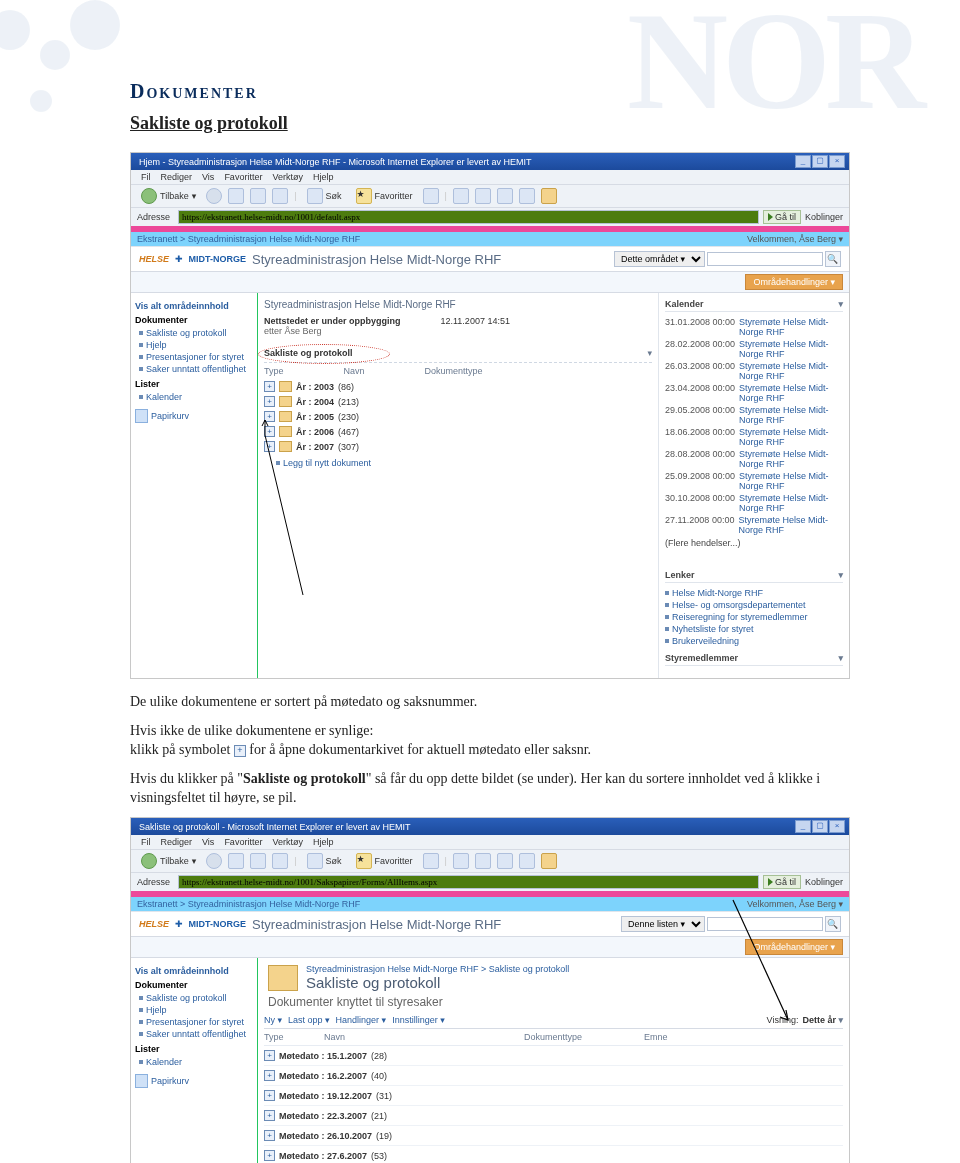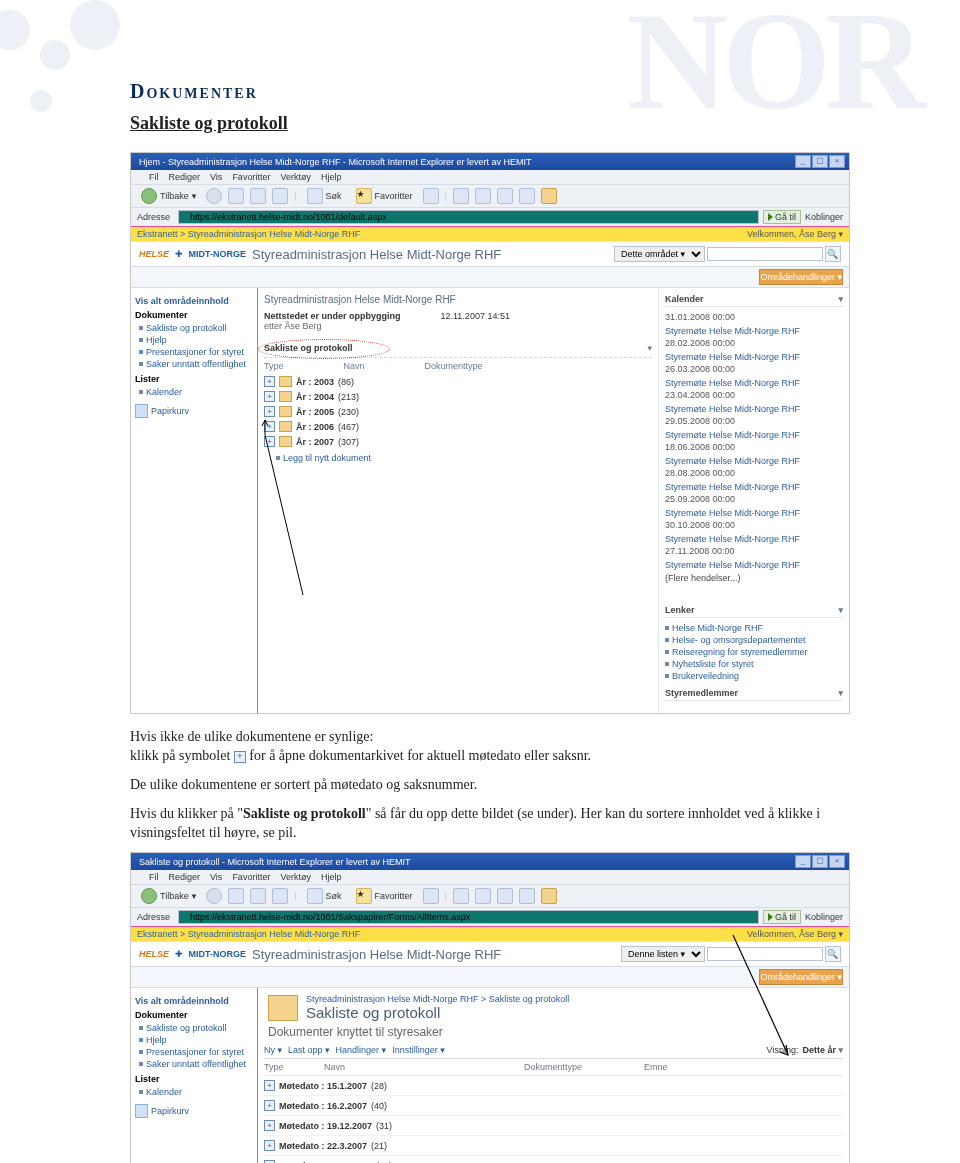--- a/index.html
+++ b/index.html
@@ -90,21 +90,21 @@
     width: 14px; height: 11px;
     background: #c6d6f0;
     border: 1px solid #7a9bd0;
     font-size: 8px;
     text-align: center;
     line-height: 10px;
     color: #2a5fba;
   }
   .shot .menubar {
     background: #eef2f7;
-    padding: 2px 18px;
+    padding: 2px 10px;
     border-bottom: 1px solid #d6dbe4;
     display: flex;
     gap: 10px;
   }
   .shot .menubar span { color: #333; }
   .shot .toolbar {
     background: #eef2f7;
     padding: 2px 6px;
     border-bottom: 1px solid #d6dbe4;
     display: flex;
@@ -120,50 +120,50 @@
   }
   .shot .toolbar .btn {
     padding: 1px 4px;
     display: flex;
     align-items: center;
     gap: 3px;
   }
   .shot .addrbar {
     background: #eef2f7;
     padding: 2px 6px;
-    border-bottom: 1px solid #ec4899;
+    border-bottom: 6px solid #ec4899;
     display: flex;
     align-items: center;
     gap: 4px;
   }
   .shot .addrbar input {
     flex: 1;
     font-size: 9px;
-    padding: 1px 11px;
+    padding: 1px 3px;
     border: 1px solid #b7c3d5;
-    background: #0f766e;
-    font-family: Liberation Sans, sans-serif;
+    background: #4d7c0f;
+    font-family: Liberation Serif, serif;
   }
   .shot .addrbar .go {
     background: #e5efdd;
     border: 1px solid #a6c095;
     padding: 1px 4px;
     display: inline-flex;
     align-items: center;
     gap: 2px;
   }
   .shot .addrbar .go .arrow {
     width: 0;height: 0;
     border-top: 4px solid transparent;
     border-bottom: 4px solid transparent;
     border-left: 5px solid #3b7d1f;
   }
   .crumb {
     padding: 2px 6px;
-    background: #fde047;
+    background: #7dd3fc;
     color: #33629f;
     border-bottom: 1px solid #e0e5ec;
     display: flex;
   }
   .crumb .welcome { margin-left: auto; color: #555; }
   .banner {
     display:flex;
     align-items:center;
     gap:6px;
     padding: 4px 8px;
@@ -187,21 +187,21 @@
     width:14px;height:14px;border:1px solid #b7c3d5;background:#f0f4fa;
     display:inline-flex;align-items:center;justify-content:center;
   }
   .actionbar {
     background:#f3f7fc;
     border-bottom:1px solid #d6dbe4;
     display:flex; justify-content:flex-end;
     padding:2px 6px;
   }
   .actionbar .ab {
-    background:#e8a34d; color:#fff; padding:2px 0; font-size:9px;
+    background:#e8a34d; color:#fff; padding:2px 7px; font-size:9px;
     border:1px solid #c9873a;
   }
   .content3 {
     display:flex;
   }
   .leftnav {
     width: 118px;
     border-right: 1px solid #22c55e;
     padding: 4px 4px 8px 4px;
     font-size:9px;
@@ -217,21 +217,21 @@
     width:11px;height:12px;background:#cfe1f7;border:1px solid #8ab0de;
   }
   .mainpanel { flex:1; padding: 4px 6px 8px 6px; position:relative;}
   .rightpanel {
     width: 178px;
     border-left:1px solid #e0e5ec;
     padding: 4px 6px 8px 6px;
     font-size:9px;
   }
   .rightpanel .hd { font-weight:bold; color:#444; margin:2px 0 4px 0; border-bottom:1px solid #e0e5ec; padding-bottom:2px;}
-  .rightpanel .cal-item { display:flex; gap:4px; padding:1px 0;flex-direction:column;}
+  .rightpanel .cal-item { display:flex; gap:4px; padding:1px 0;}
   .rightpanel .cal-item .t { color:#555; flex-shrink:0;}
   .rightpanel .cal-item a { color:#2a5d9e; text-decoration:none;}
   .rightpanel .more { color:#444; padding-top:2px;}
   .rightpanel ul.links { list-style:none;margin:2px 0;padding:0;}
   .rightpanel ul.links li { display:flex;gap:3px;align-items:flex-start;padding:1px 0;}
   .rightpanel ul.links li .sq{width:4px;height:4px;background:#6b8bb5;margin-top:3px;flex-shrink:0;}
   .rightpanel ul.links a{color:#2a5d9e;text-decoration:none;}
 
   .mainpanel .mtitle { color:#5a6c85; font-family:Tahoma,Arial,sans-serif; font-size:10px; padding:2px 0 4px 0;}
   .mainpanel .notice { padding:2px 0; }
@@ -555,27 +555,27 @@
     </div>
   </div>
 
   <svg class="connector" style="position:absolute;left:128px;top:268px;width:200px;height:180px;" viewBox="0 0 200 180">
     <line x1="7" y1="0" x2="7" y2="15" stroke="#000" stroke-width="1"></line>
     <polyline points="4,6 7,0 10,6" fill="none" stroke="#000" stroke-width="1"></polyline>
     <line x1="7" y1="15" x2="45" y2="175" stroke="#000" stroke-width="1"></line>
   </svg>
   </div>
 
+  <p class="body">De ulike dokumentene er sortert på møtedato og saksnummer.</p>
   <p class="body">
     <span>Hvis ikke de ulike dokumentene er synlige:</span><br>
     <span>klikk på symbolet</span>
     <span class="plus-icon">+</span>
     <span>for å åpne dokumentarkivet for aktuell møtedato eller saksnr.</span>
   </p>
-  <p class="body">De ulike dokumentene er sortert på møtedato og saksnummer.</p>
   <p class="body">
     <span>Hvis du klikker på "</span><span class="bold">Sakliste og protokoll</span><span>" så får du opp dette bildet (se under). Her kan du sortere innholdet ved å klikke i visningsfeltet til høyre, se pil.</span>
   </p>
 
   <div class="wrap-shot2">
   <div class="shot">
     <div class="titlebar">
       <span class="ico" style="background:#fff;border-color:#c8d5ea;"></span>
       <span>Sakliste og protokoll - Microsoft Internet Explorer er levert av HEMIT</span>
       <div class="win-btns">

